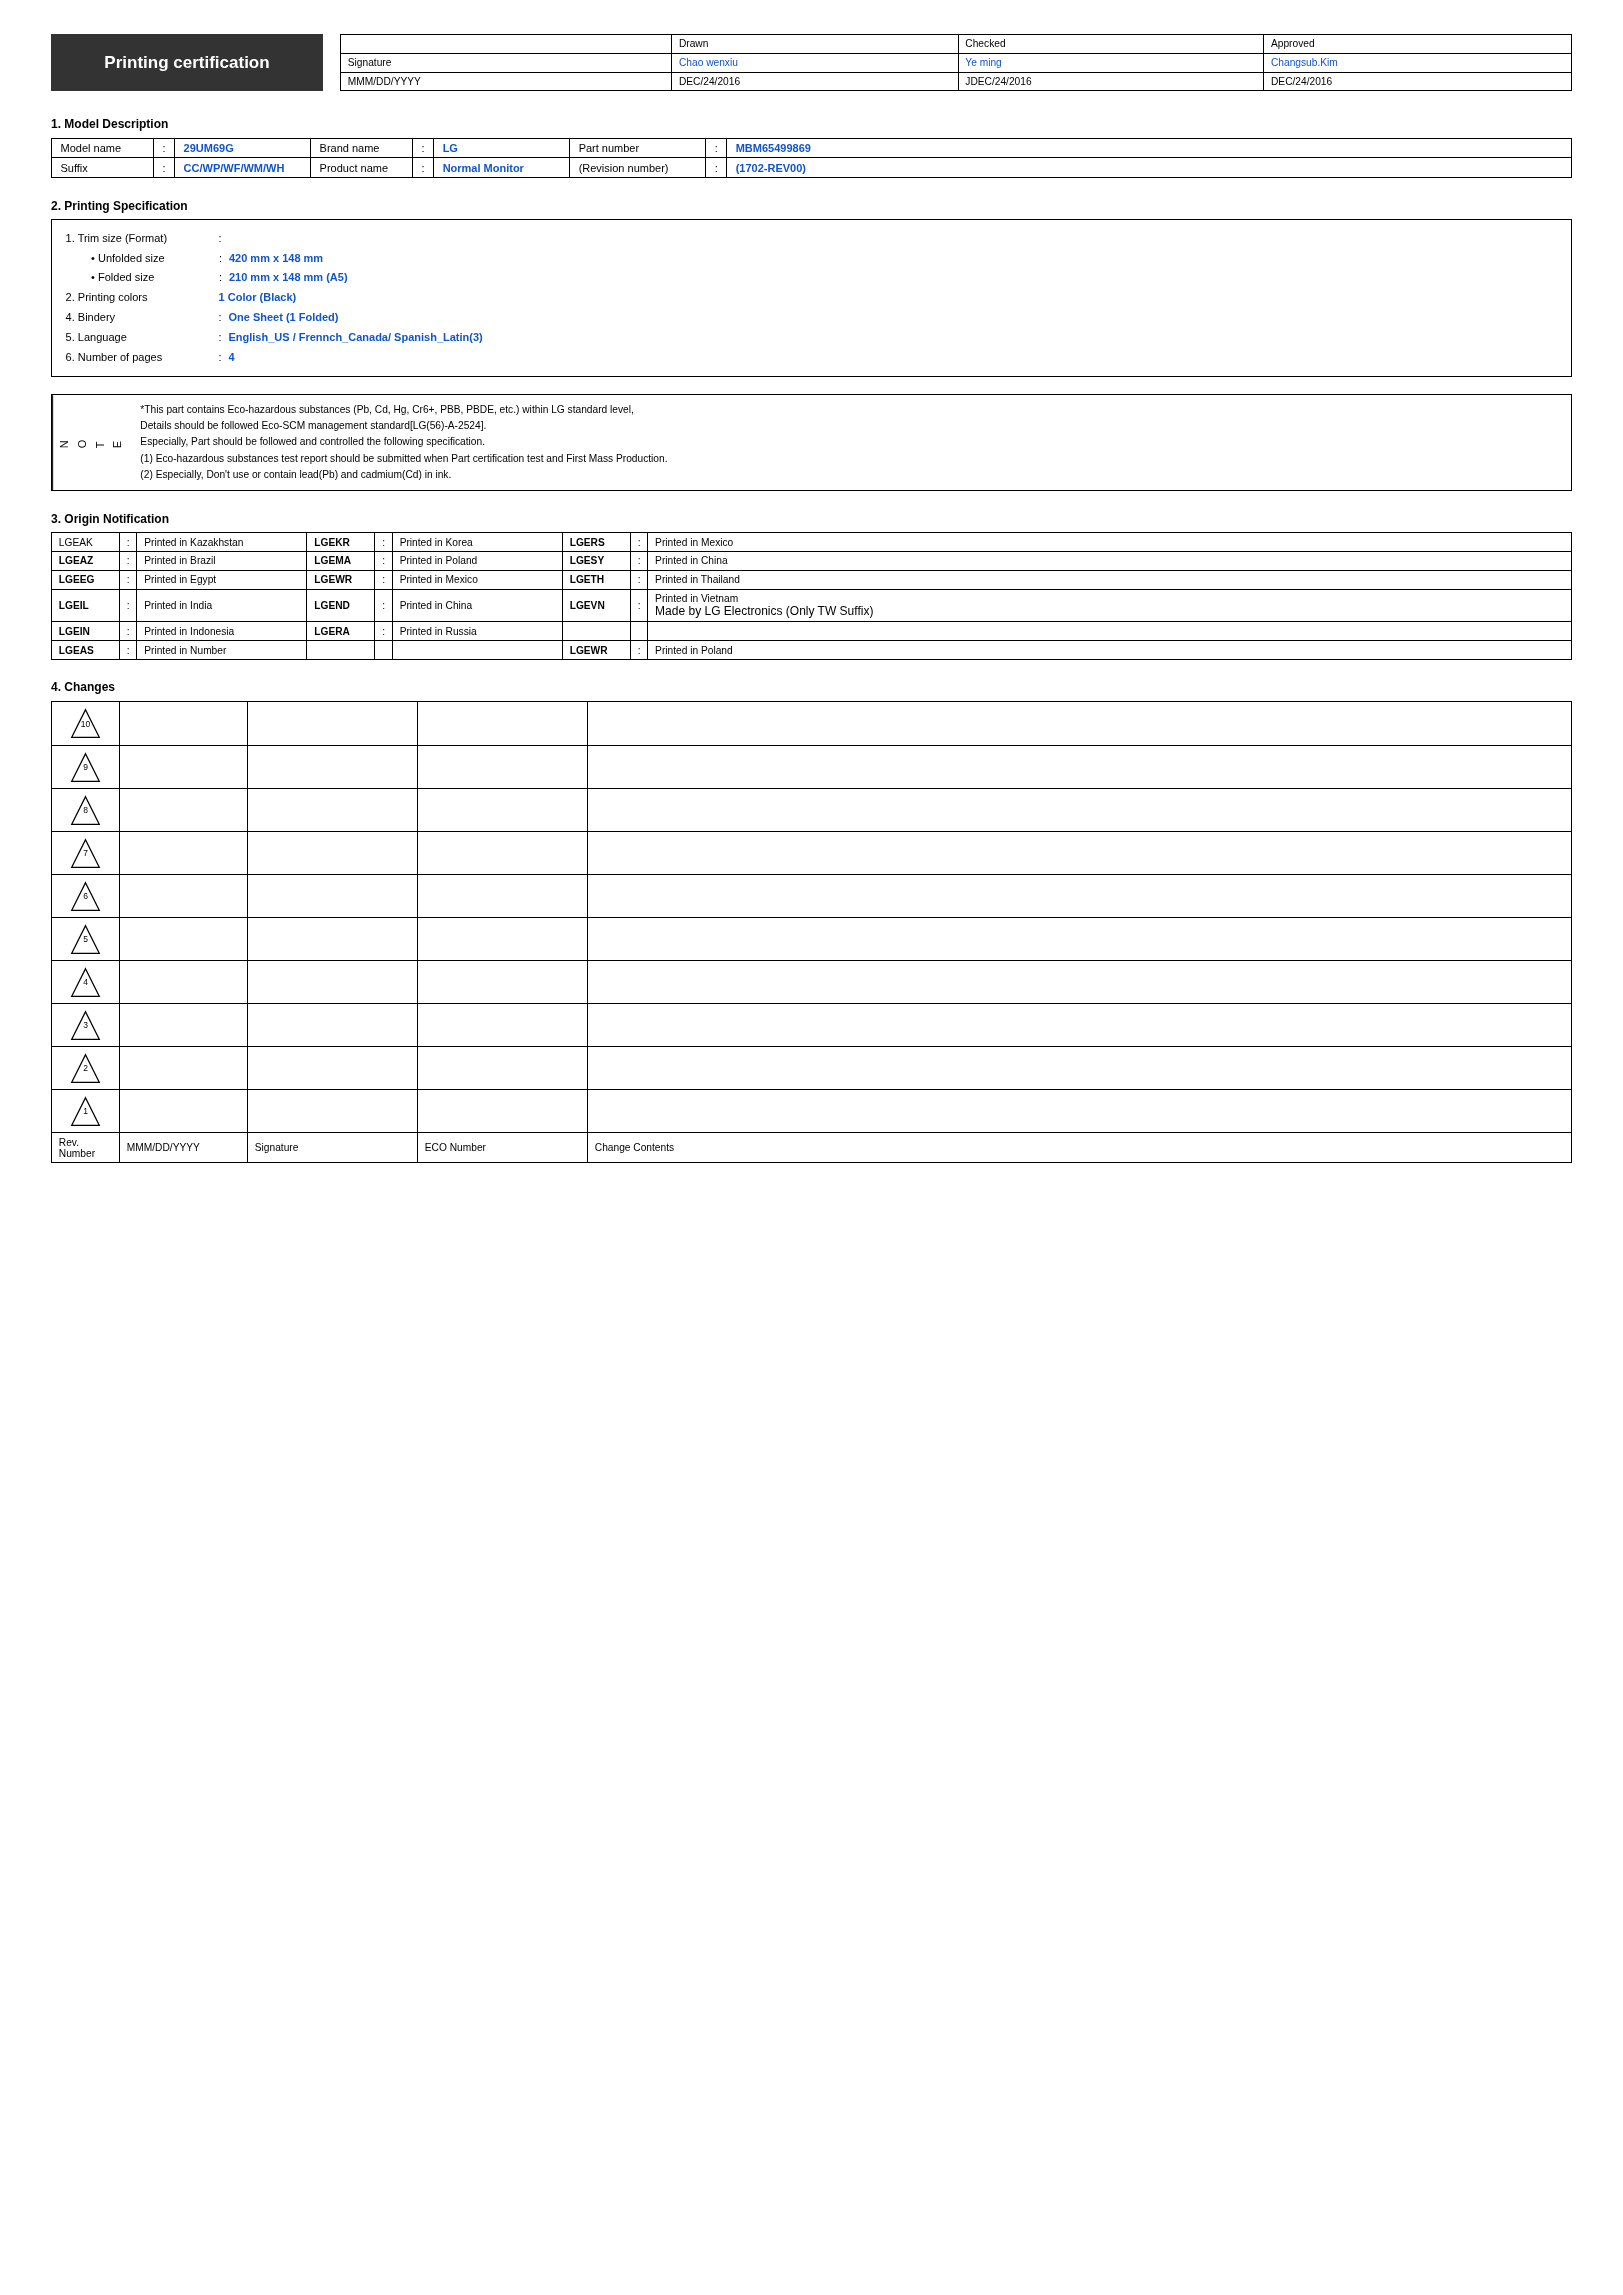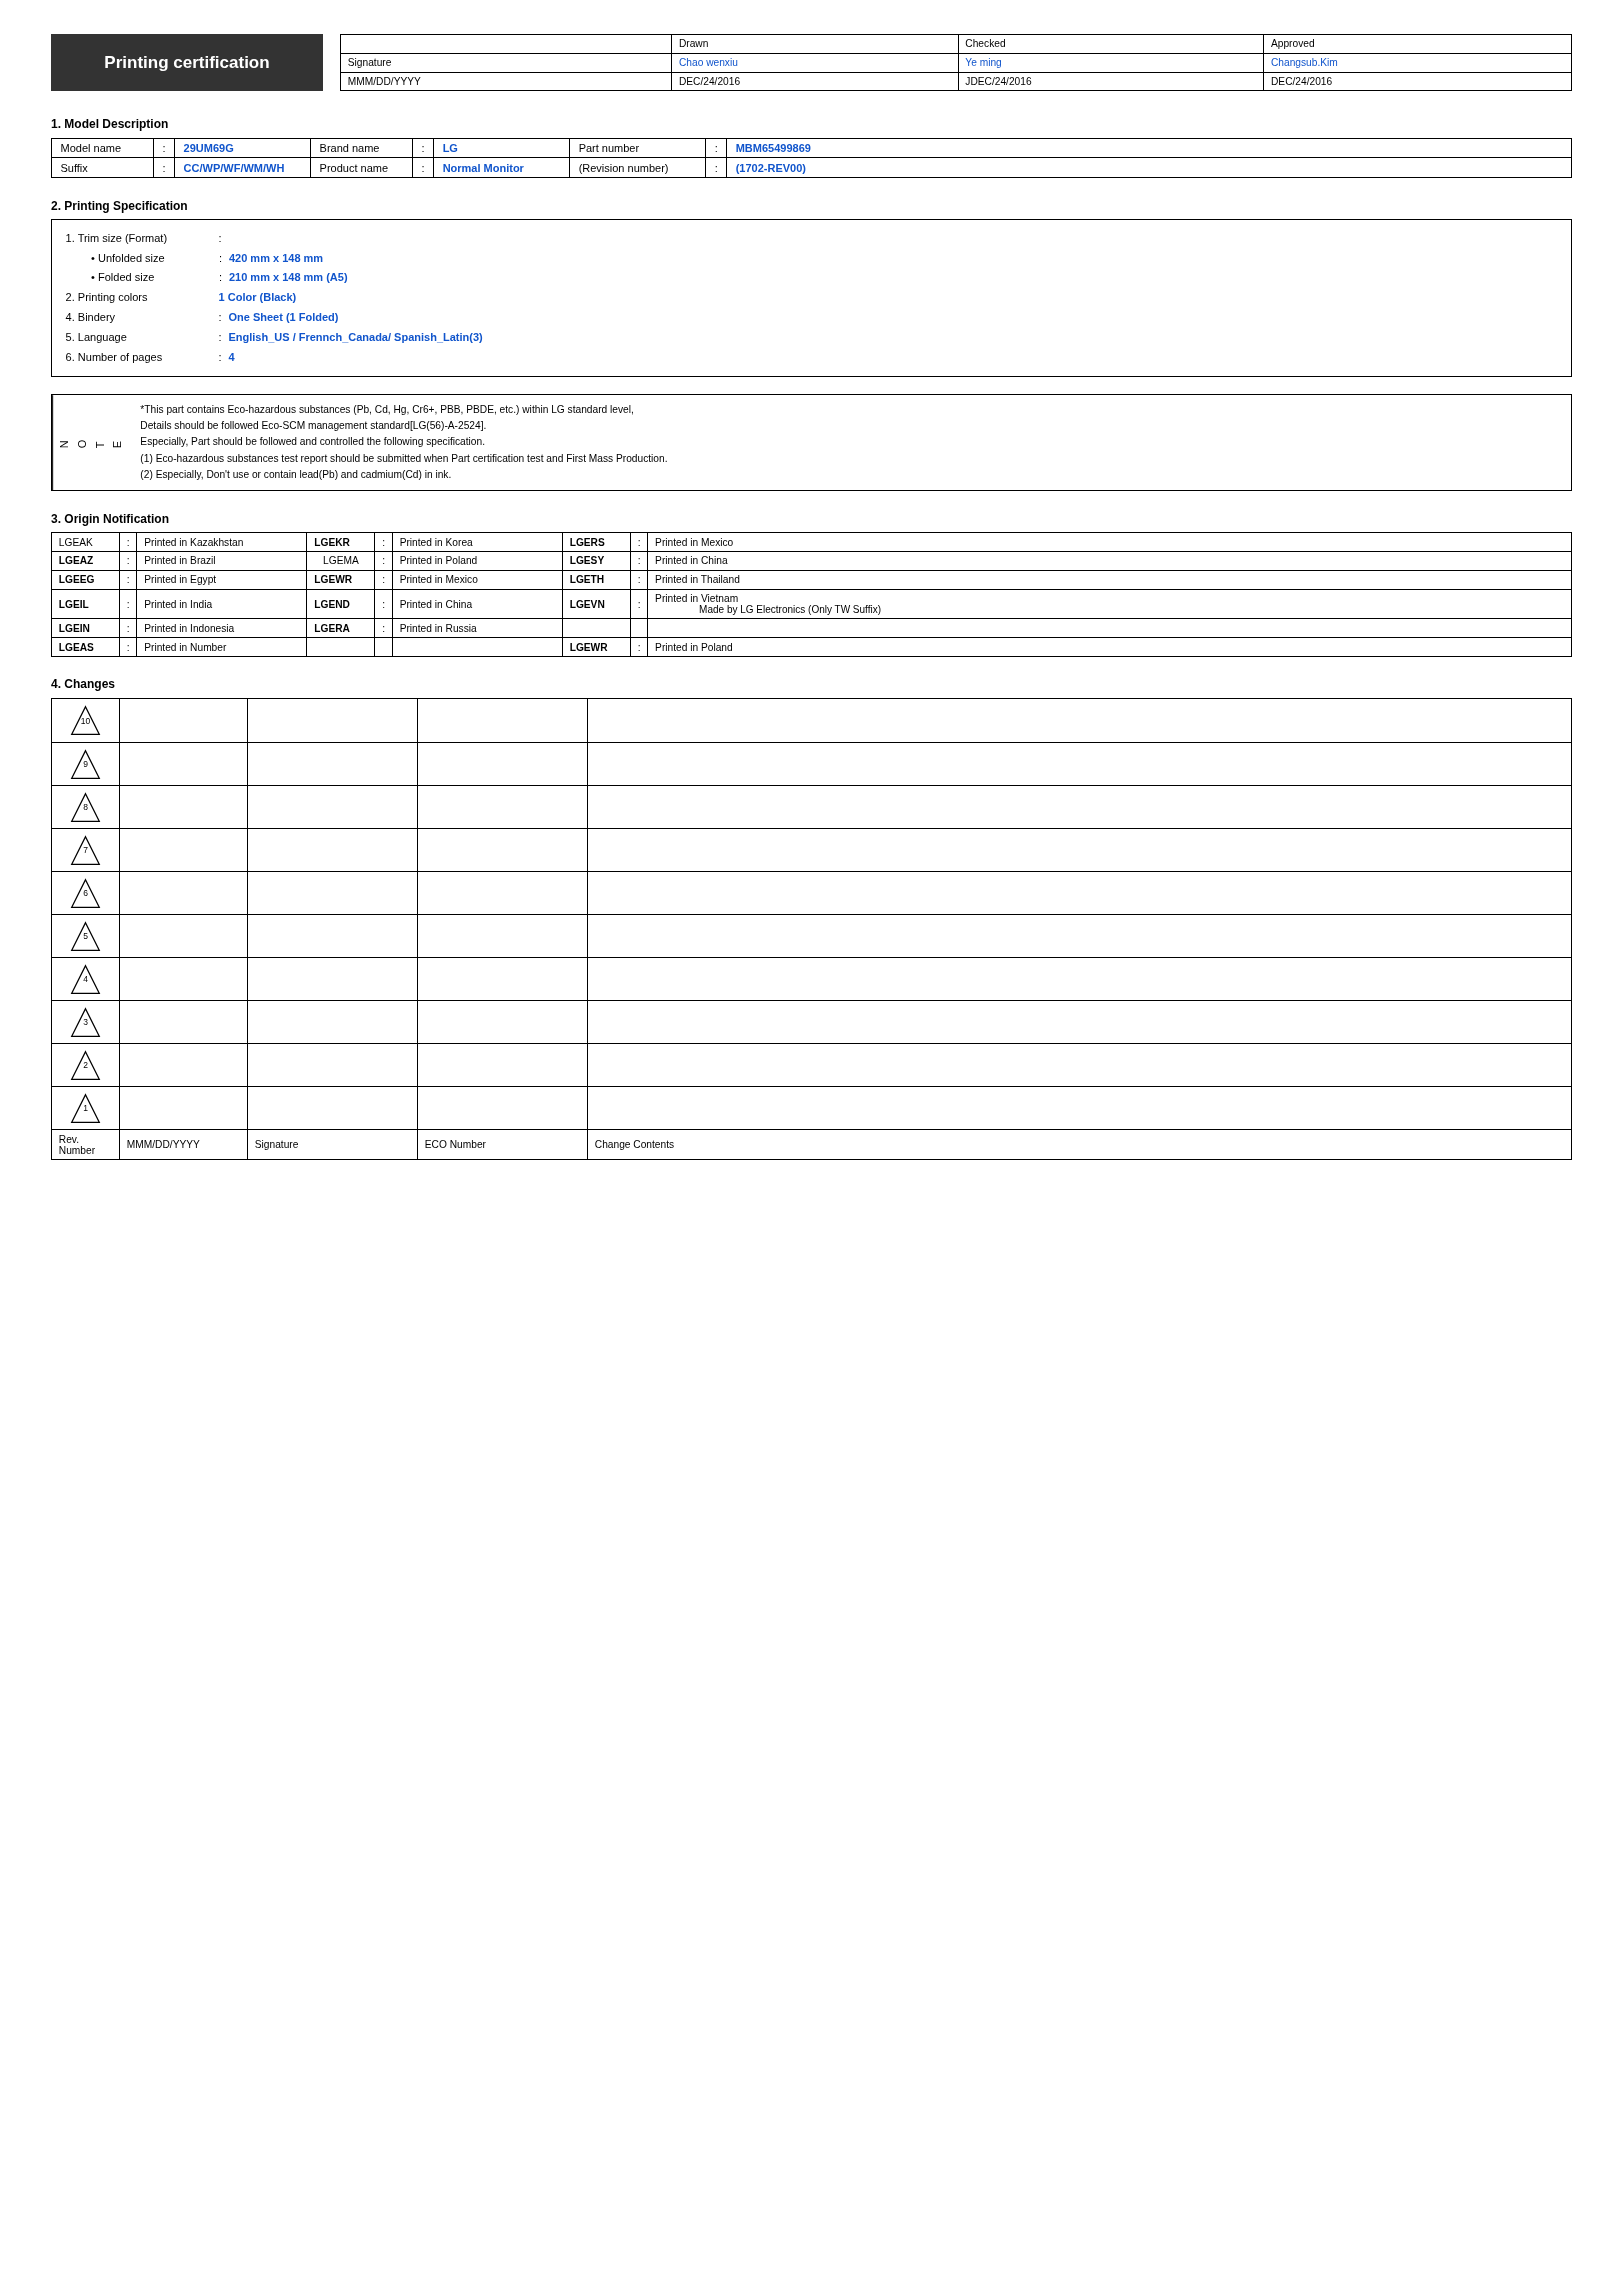--- a/index.html
+++ b/index.html
@@ -273,21 +273,21 @@
     <td style="width:17px; text-align:center;">:</td>
     <td style="width:170px;">Printed in Korea</td>
     <td style="width:68px; font-weight:bold;">LGERS</td>
     <td style="width:17px; text-align:center;">:</td>
     <td>Printed in Mexico</td>
   </tr>
   <tr>
     <td style="font-weight:bold;">LGEAZ</td>
     <td style="text-align:center;">:</td>
     <td>Printed in Brazil</td>
-    <td style="font-weight:normal;text-align:center;">LGEMA</td>
+    <td style="font-weight:bold;">LGEMA</td>
     <td style="text-align:center;">:</td>
     <td>Printed in Poland</td>
     <td style="font-weight:bold;">LGESY</td>
     <td style="text-align:center;">:</td>
     <td>Printed in China</td>
   </tr>
   <tr>
     <td style="font-weight:bold;">LGEEG</td>
     <td style="text-align:center;">:</td>
     <td>Printed in Egypt</td>
@@ -300,21 +300,21 @@
   </tr>
   <tr>
     <td style="font-weight:bold;">LGEIL</td>
     <td style="text-align:center;">:</td>
     <td>Printed in India</td>
     <td style="font-weight:bold;">LGEND</td>
     <td style="text-align:center;">:</td>
     <td>Printed in China</td>
     <td style="font-weight:bold;">LGEVN</td>
     <td style="text-align:center;">:</td>
-    <td>Printed in Vietnam<br><span style="font-size:10px;margin-left:44px;">Made by LG Electronics (Only TW Suffix)</span></td>
+    <td>Printed in Vietnam<br><span style="font-size:12px;">Made by LG Electronics (Only TW Suffix)</span></td>
   </tr>
   <tr>
     <td style="font-weight:bold;">LGEIN</td>
     <td style="text-align:center;">:</td>
     <td>Printed in Indonesia</td>
     <td style="font-weight:bold;">LGERA</td>
     <td style="text-align:center;">:</td>
     <td>Printed in Russia</td>
     <td></td>
     <td></td>

